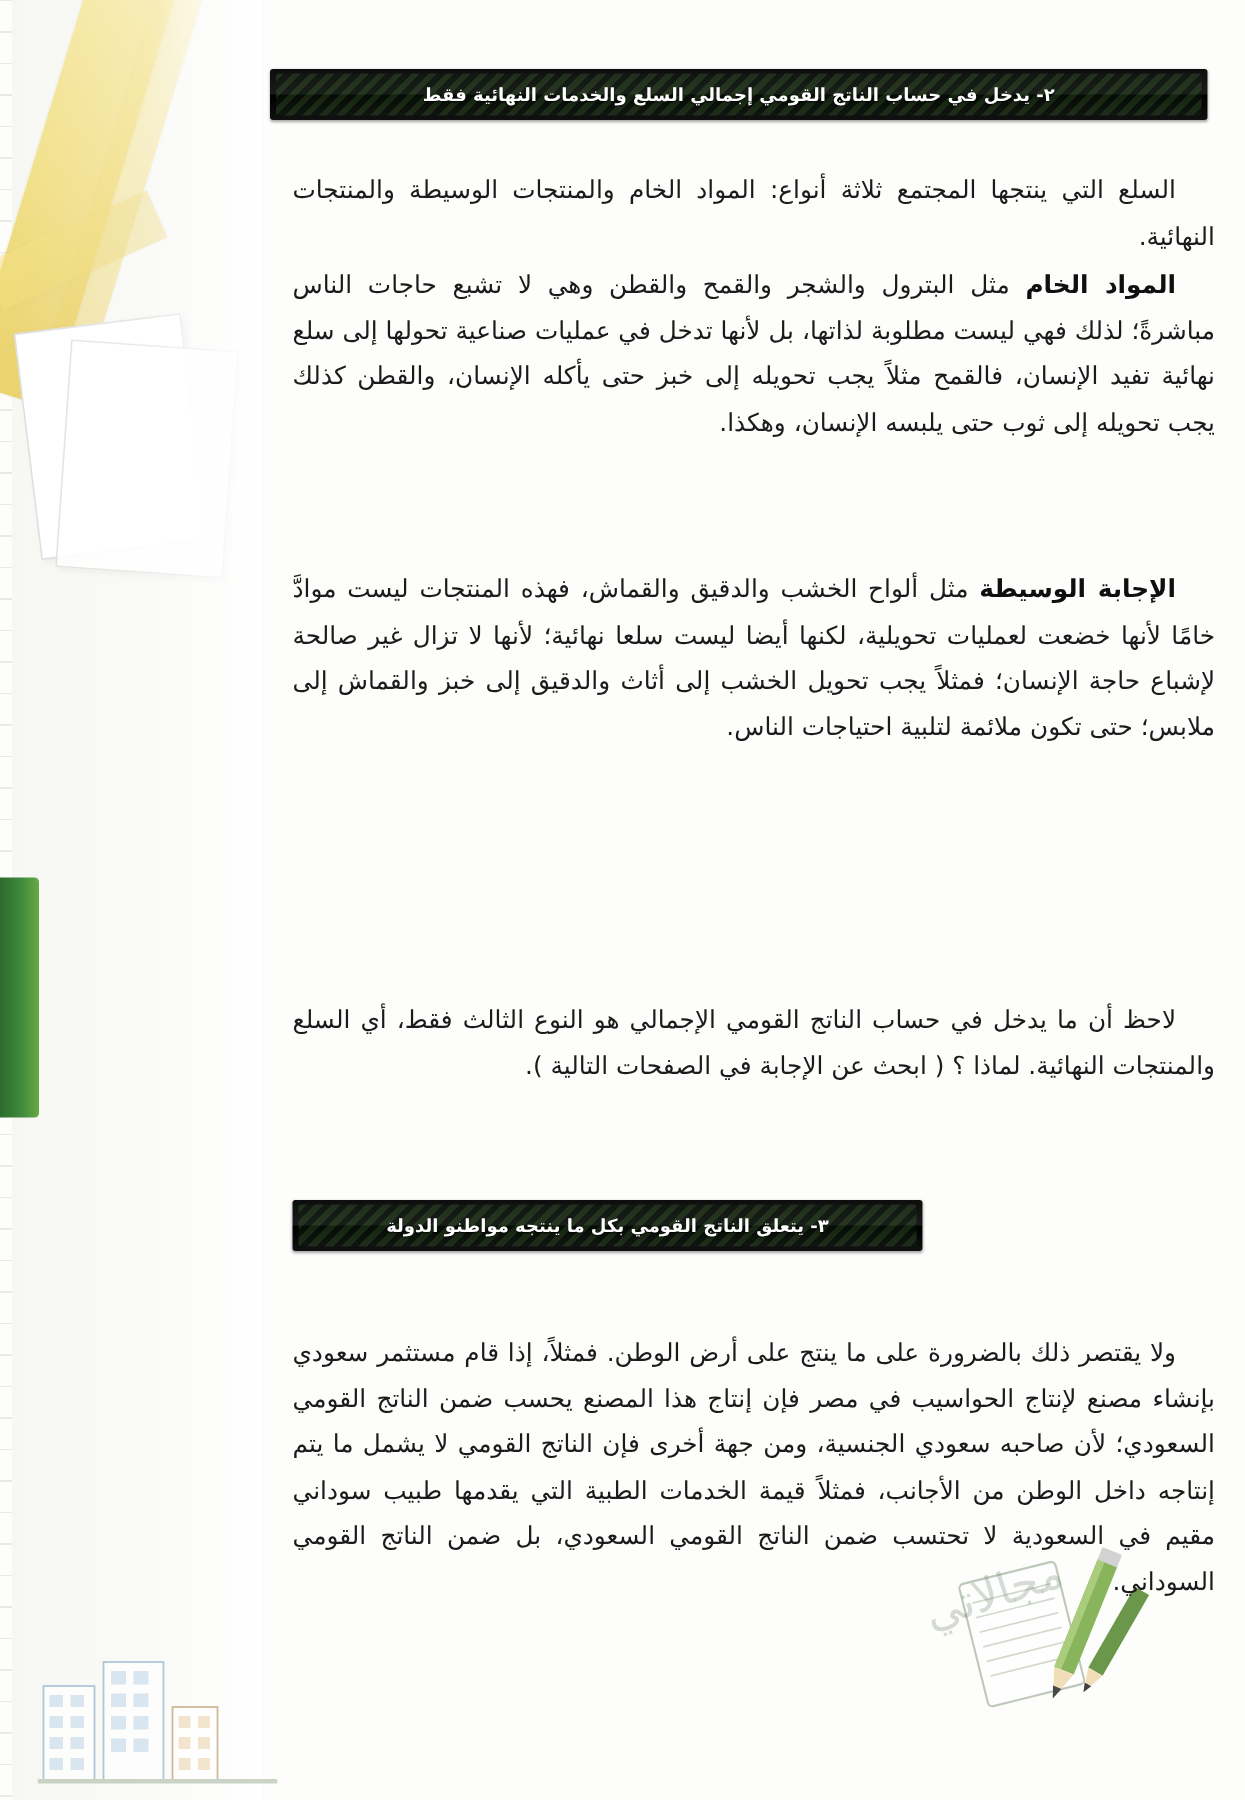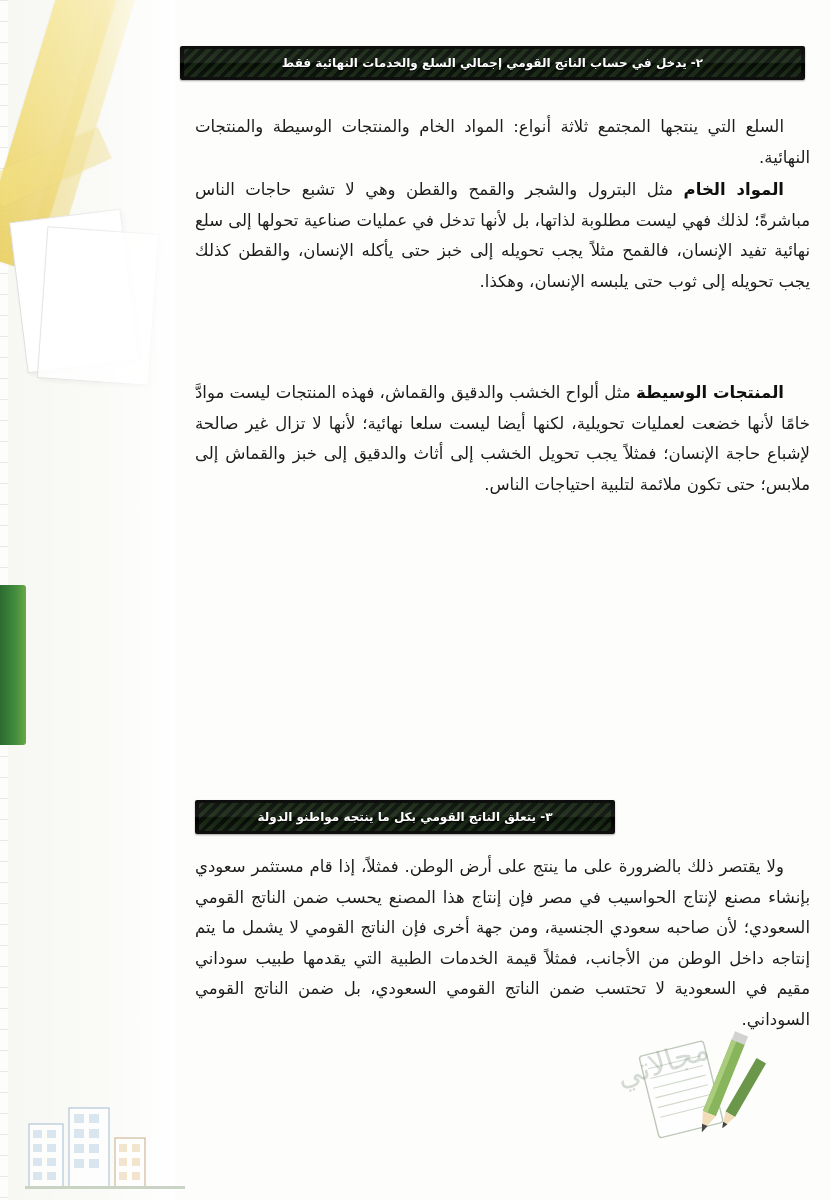--- a/index.html
+++ b/index.html
@@ -179,21 +179,21 @@
     font-family: "DejaVu Sans", "Liberation Sans", sans-serif;
   }
   .indent { text-indent: 26px; }
   strong.lead { font-weight: bold; color: #0f0f0f; }
 
   .block-1 { position: absolute; top: 112px; right: 20px; width: 615px; }
   .block-2 { position: absolute; top: 175px; right: 20px; width: 615px; }
   .block-3 { position: absolute; top: 378px; right: 20px; width: 615px; }
   .block-4 { position: absolute; top: 552px; right: 20px; width: 615px; }
   .block-5 { position: absolute; top: 665px; right: 20px; width: 615px; }
-  .block-6 { position: absolute; top: 852px; right: 20px; width: 615px; margin-left: 16px; }
+  .block-6 { position: absolute; top: 887px; right: 20px; width: 615px; margin-left: 16px; }
 
   
   .footer {
     position: absolute;
     bottom: 30px;
     left: 0;
     right: 0;
     display: flex;
     justify-content: center;
     align-items: center;
@@ -334,26 +334,29 @@
 
     <div class="block-2">
       <p class="body indent">
         <strong class="lead">المواد الخام</strong>
         <span>مثل البترول والشجر والقمح والقطن وهي لا تشبع حاجات الناس مباشرةً؛ لذلك فهي ليست مطلوبة لذاتها، بل لأنها تدخل في عمليات صناعية تحولها إلى سلع نهائية تفيد الإنسان، فالقمح مثلاً يجب تحويله إلى خبز حتى يأكله الإنسان، والقطن كذلك يجب تحويله إلى ثوب حتى يلبسه الإنسان، وهكذا.</span>
       </p>
     </div>
 
     <div class="block-3">
       <p class="body indent">
-        <strong class="lead">المنتجات الوسيطة</strong>
+        <strong class="lead">الإجابة الوسيطة</strong>
         <span>مثل ألواح الخشب والدقيق والقماش، فهذه المنتجات ليست موادَّ خامًا لأنها خضعت لعمليات تحويلية، لكنها أيضا ليست سلعا نهائية؛ لأنها لا تزال غير صالحة لإشباع حاجة الإنسان؛ فمثلاً يجب تحويل الخشب إلى أثاث والدقيق إلى خبز والقماش إلى ملابس؛ حتى تكون ملائمة لتلبية احتياجات الناس.</span>
       </p>
     </div>
 
 
+    <div class="block-5">
+      <p class="body indent">لاحظ أن ما يدخل في حساب الناتج القومي الإجمالي هو النوع الثالث فقط، أي السلع والمنتجات النهائية. لماذا ؟ ( ابحث عن الإجابة في الصفحات التالية ).</p>
+    </div>
 
     <div class="h2-wrap">
       <div class="heading-bar">
         <span class="heading-text">٣- يتعلق الناتج القومي بكل ما ينتجه مواطنو الدولة</span>
       </div>
     </div>
 
     <div class="block-6">
       <p class="body indent">ولا يقتصر ذلك بالضرورة على ما ينتج على أرض الوطن. فمثلاً، إذا قام مستثمر سعودي بإنشاء مصنع لإنتاج الحواسيب في مصر فإن إنتاج هذا المصنع يحسب ضمن الناتج القومي السعودي؛ لأن صاحبه سعودي الجنسية، ومن جهة أخرى فإن الناتج القومي لا يشمل ما يتم إنتاجه داخل الوطن من الأجانب، فمثلاً قيمة الخدمات الطبية التي يقدمها طبيب سوداني مقيم في السعودية لا تحتسب ضمن الناتج القومي السعودي، بل ضمن الناتج القومي السوداني.</p>
     </div>

